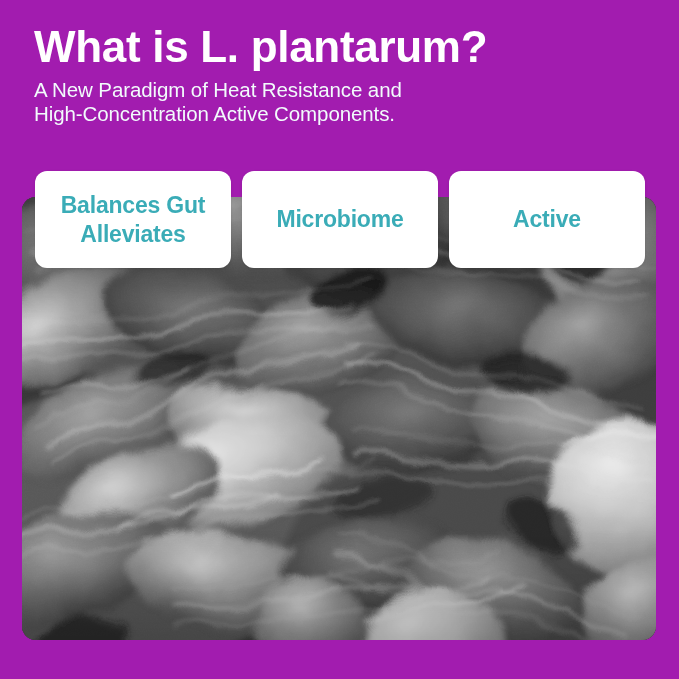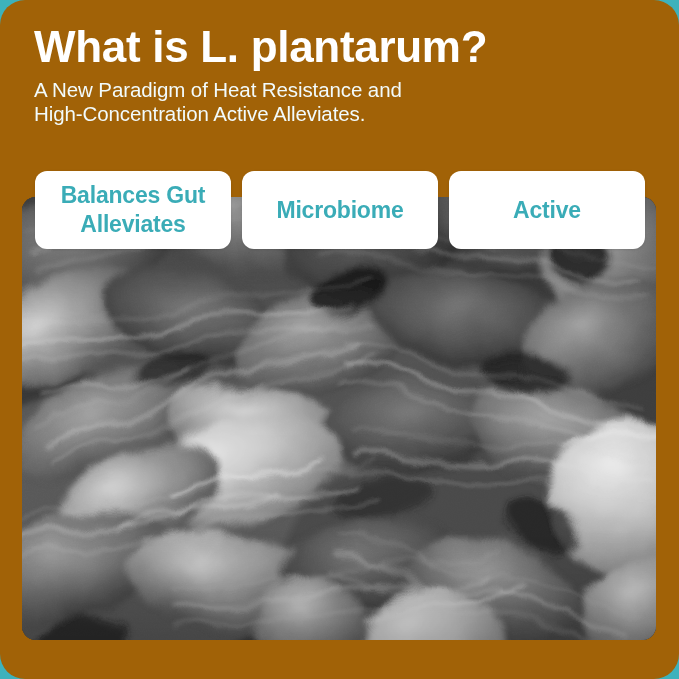--- a/index.html
+++ b/index.html
@@ -10,23 +10,22 @@
     width: 679px;
     height: 679px;
     overflow: hidden;
     font-family: "Liberation Sans", sans-serif;
     background: #3db2bc;
   }
   .poster {
     position: relative;
     width: 679px;
     height: 679px;
-    background: #a16207;
+    background: #a21caf;
     overflow: hidden;
-    border-radius: 25px;
   }
 
   
   .header {
     position: absolute;
     left: 34px;
     top: 22px;
     width: 600px;
   }
   .title {
@@ -66,21 +65,21 @@
     width: 100%;
     height: 100%;
   }
 
   
   .cards {
     position: absolute;
     left: 35px;
     top: 171px;
     width: 610px;
-    height: 78px;
+    height: 97px;
     display: flex;
     gap: 11px;
   }
   .card {
     flex: 1 1 0;
     background: #ffffff;
     border-radius: 12px;
     display: flex;
     align-items: center;
     justify-content: center;
@@ -99,21 +98,21 @@
 </style>
 </head>
 <body>
 
 <div class="poster">
 
   <div class="header">
     <h1 class="title">What is L. plantarum?</h1>
     <p class="subtitle">
       <span class="sub-line">A New Paradigm of Heat Resistance and</span>
-      <span class="sub-line">High-Concentration Active Alleviates.</span>
+      <span class="sub-line">High-Concentration Active Components.</span>
     </p>
   </div>
 
   <div class="photo-panel">
     <svg viewBox="0 0 634 443" preserveAspectRatio="xMidYMid slice">
       <defs>
         <filter id="grainy" x="-10%" y="-10%" width="120%" height="120%">
           <feTurbulence type="fractalNoise" baseFrequency="0.9" numOctaves="3" seed="7" result="n"></feTurbulence>
           <feColorMatrix in="n" type="saturate" values="0" result="ng"></feColorMatrix>
           <feComposite in="SourceGraphic" in2="ng" operator="arithmetic" k1="0.30" k2="0.80" k3="0.12" k4="0"></feComposite>

